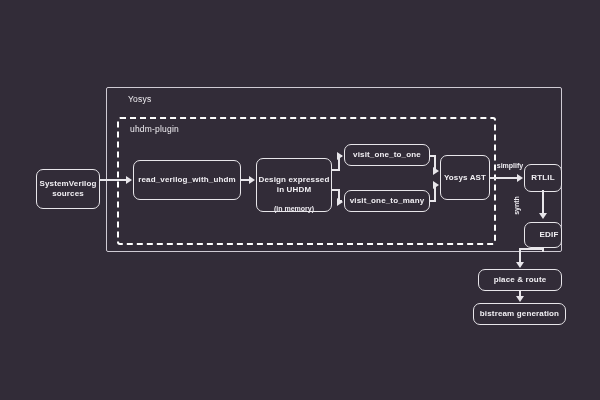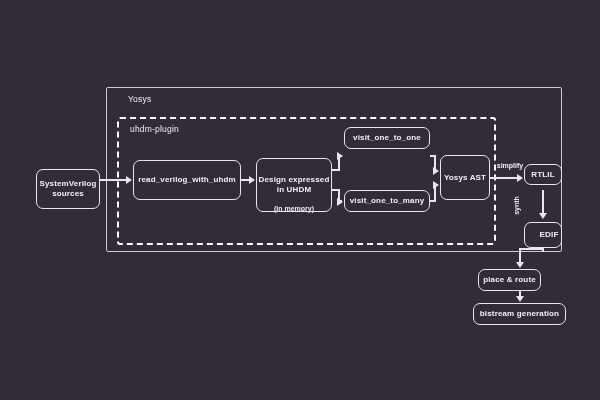--- a/index.html
+++ b/index.html
@@ -97,41 +97,41 @@
 
   <div class="node" style="left:256px;top:158px;width:76px;height:54px;">
     <div>
       <span>Design expressed</span>
       <span>in UHDM</span>
     </div>
   </div>
 
   <div class="caption" style="left:264px;top:205px;width:60px;">(in memory)</div>
 
-  <div class="node" style="left:344px;top:127px;width:86px;height:22px;">
+  <div class="node" style="left:344px;top:144px;width:86px;height:22px;">
     <span>visit_one_to_one</span>
   </div>
 
   <div class="node" style="left:344px;top:190px;width:86px;height:22px;">
     <span>visit_one_to_many</span>
   </div>
 
   <div class="node" style="left:440px;top:155px;width:50px;height:45px;">
     <span>Yosys AST</span>
   </div>
 
-  <div class="node" style="left:524px;top:164px;width:38px;height:21px;">
+  <div class="node" style="left:524px;top:164px;width:38px;height:28px;">
     <span>RTLIL</span>
   </div>
 
   <div class="node" style="left:524px;top:222px;width:38px;height:26px;padding-left:16px;">
     <span>EDIF</span>
   </div>
 
-  <div class="node" style="left:478px;top:269px;width:63px;height:22px;justify-content:center;">
+  <div class="node" style="left:478px;top:269px;width:84px;height:22px;justify-content:center;">
     <span>place &amp; route</span>
   </div>
 
   <div class="node" style="left:473px;top:303px;width:93px;height:22px;">
     <span>bistream generation</span>
   </div>
 
   <div class="caption" style="left:489px;top:162px;width:42px;">simplify</div>
 
   <div class="caption rot" style="left:496px;top:202px;width:40px;">synth</div>

